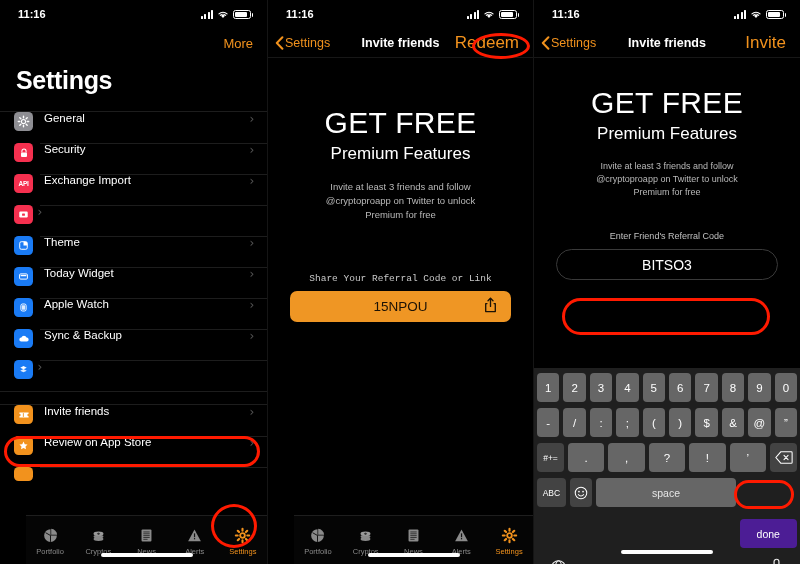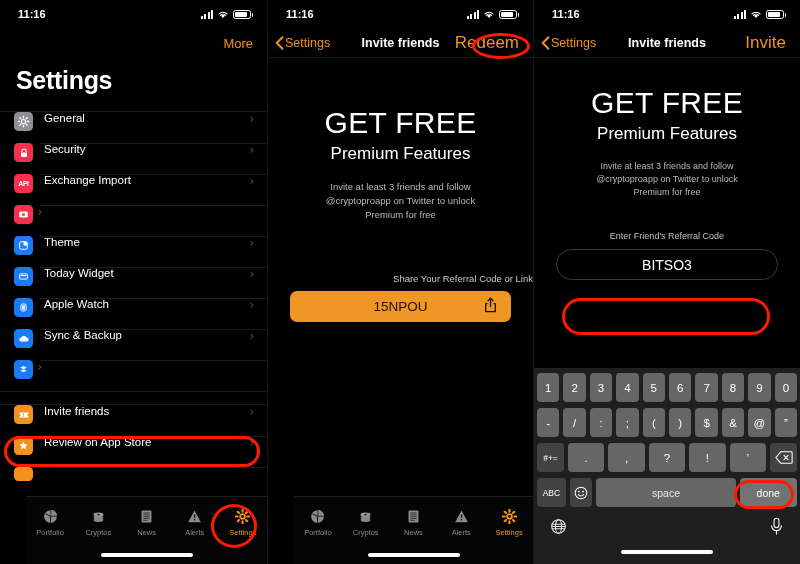--- a/index.html
+++ b/index.html
@@ -48,21 +48,21 @@
   .ic { width:19px; height:19px; border-radius:4.5px; flex:0 0 19px;
         display:flex; align-items:center; justify-content:center;
         font-size:7px; font-weight:bold; color:#fff; }
   .row .lbl { margin-left:11px; font-size:11.5px; color:#fff; flex:1; }
   .chev { width:14px; color:#555; font-size:12px; text-align:center;
           margin-right:8px; font-family:"DejaVu Sans", sans-serif;}
   .gap { height:14px; background:#000; border-top:1px solid #1d1d1d;
          border-bottom:1px solid #1d1d1d; }
 
   
-  .tabbar { position:absolute; bottom:0; left:0; right:0; height:68px;
+  .tabbar { position:absolute; bottom:0; left:0; right:0; height:49px;
             background:#050505; border-top:1px solid #1e1e1e;margin-left:26px; }
   .tabs { display:flex; height:46px; padding-top:4px; }
   .tab { flex:1; display:flex; flex-direction:column; align-items:center;
          justify-content:center; gap:3px; color:#8a8a8a; }
   .tab.active { color:#F2921D; }
   .tab .tl { font-size:7.5px; }
   .home-ind { position:absolute; bottom:7px; left:50%; transform:translateX(-50%);
               width:92px; height:4px; background:#fff; border-radius:2px; }
 
   
@@ -73,21 +73,21 @@
   .nav-title { position:absolute; left:0; right:0; text-align:center;
                font-size:12.5px; font-weight:bold; color:#fff; }
   .nav-right { margin-left:auto; padding-right:14px; color:#F2921D;
                font-size:17px; position:relative; z-index:2;}
 
   
   .promo { text-align:center; }
   .promo .h1 { font-size:30px; font-weight:normal; letter-spacing:0.3px; }
   .promo .h2 { font-size:17px; font-weight:normal; margin-top:4px; }
   .promo .sub { font-size:9.5px; color:#b9b9b9; line-height:1.45; margin-top:16px;text-align:center; }
-  .share-lbl { text-align:right; font-size:9.5px; color:#c9c9c9; }
+  .share-lbl { text-align:center; font-size:9.5px; color:#c9c9c9;font-family:Liberation Mono, monospace; }
   .code-btn { margin:7px 22px 0; height:31px; background:#EF9624; border-radius:7px;
               display:flex; align-items:center; justify-content:center;
               position:relative; }
   .code-btn .ct { font-size:13.5px; color:#1c1205; font-weight:normal; }
   .code-btn .sh { position:absolute; right:14px; top:50%; transform:translateY(-50%); }
 
   .enter-lbl { text-align:center; font-size:9px; color:#c0c0c0; }
   .code-field { margin:8px 22px 0; height:31px; border:1px solid #3a3a3a;
                 border-radius:16px; display:flex; align-items:center;
                 justify-content:center; }
@@ -95,21 +95,21 @@
 
   
   .keyboard { position:absolute; left:0; right:0; bottom:0; height:196px;
               background:#1f1f1f; padding-top:5px; }
   .krow { display:flex; justify-content:center; gap:4px; margin-bottom:6px;
           padding:0 3px; }
   .key { background:#666; border-radius:4px; color:#fff; font-size:11.5px;
          display:flex; align-items:center; justify-content:center;
          height:29px; flex:1; }
   .key.sp { flex:4.6; background:#666; font-size:10.5px; color:#e6e6e6; }
-  .key.done { background:#737373; flex:1.9; font-size:10.5px; }
+  .key.done { background:#4c1d95; flex:1.9; font-size:10.5px;margin-top:41px; }
   .key.abc { flex:0.95; background:#434343; font-size:8.5px; }
   .key.emoji { flex:0.75; background:#434343; font-size:11px; }
   .key.bk { flex:1; background:#434343; }
   .key.sym { flex:1; background:#434343; font-size:8.5px; }
   .krow.r3 { gap:4px; }
   .kb-bottom { display:flex; align-items:center; justify-content:space-between;
                padding:4px 16px 0; color:#e9e9e9; }
 
   
   .ann { position:absolute; border:3px solid #FF1A00; border-radius:50%;

